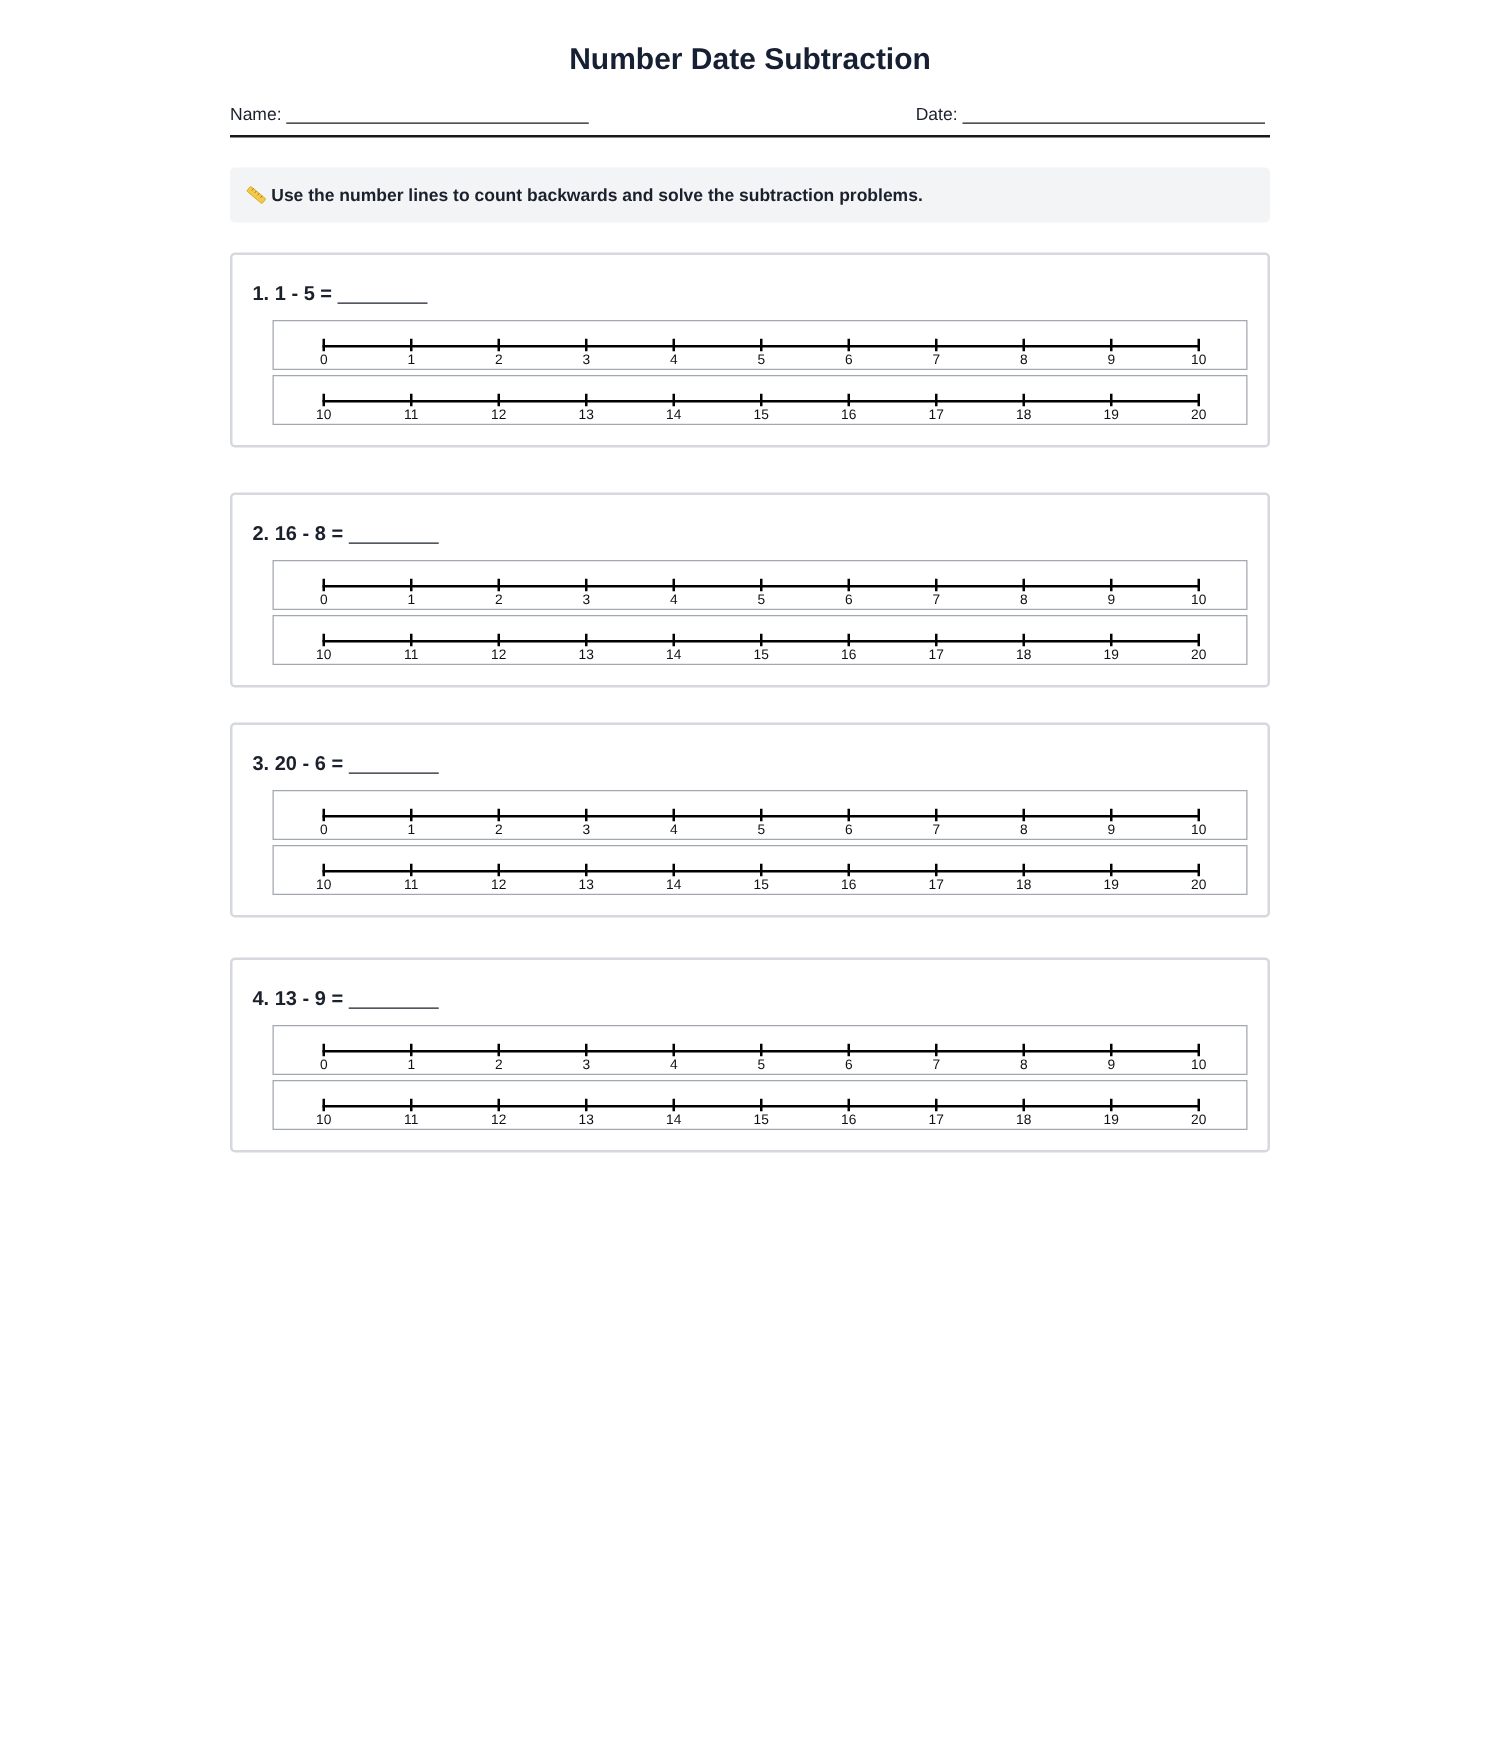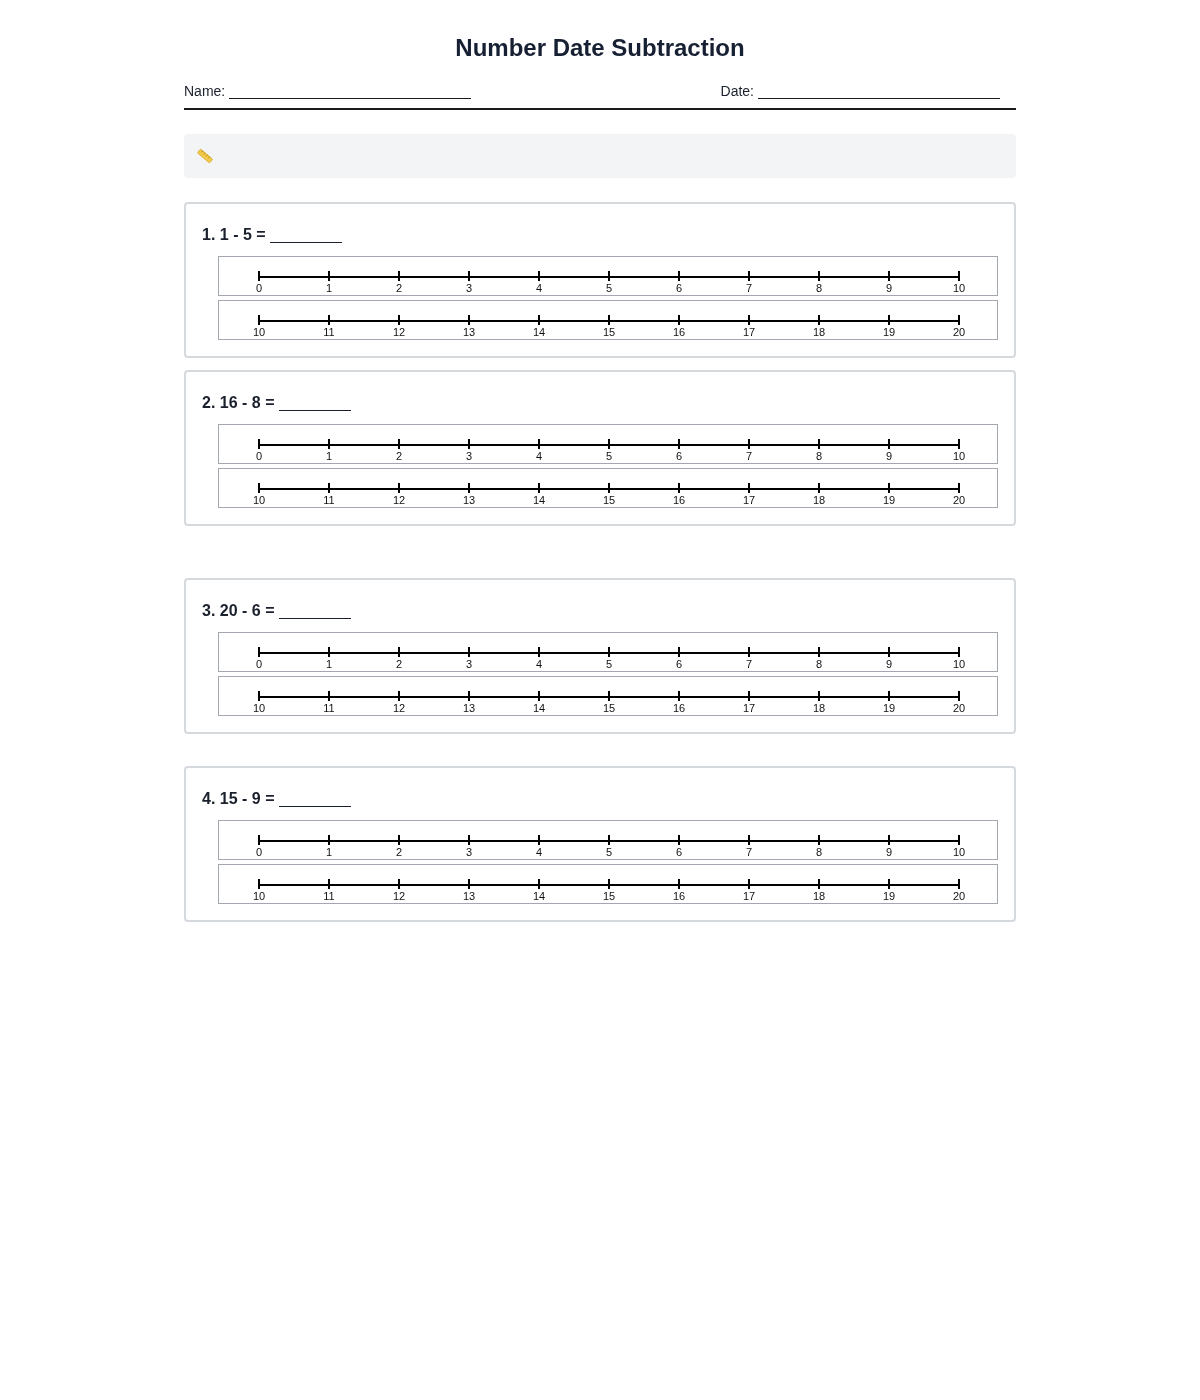--- a/index.html
+++ b/index.html
@@ -13,21 +13,21 @@
       text-align: center; font-size: 24px; font-weight: bold; color: #172033;
       line-height: 32px;
     }
 
     .meta-row {
       position: absolute; left: 0; top: 80px; width: 832px; height: 30px;
       border-bottom: 2px solid #1a1a1a;
     }
     .meta-field { position: absolute; top: 2px; font-size: 14px; color: #1a202c; line-height: 18px; }
     .meta-field.name { left: 0; }
-    .meta-field.date { right: 16px; }
+    .meta-field.date { right: 4px; }
     .meta-field .blank {
       display: inline-block; width: 242px; border-bottom: 1px solid #1a1a1a;
       height: 14px; vertical-align: baseline; margin-left: 4px; position: relative; top: 3px;
     }
 
     .instructions {
       position: absolute; left: 0; top: 134px; width: 832px; height: 44px;
       background: #f3f4f6; border-radius: 4px;
       padding: 0 13px; display: flex; align-items: center;
       font-size: 14px; font-weight: bold; color: #1a202c;
@@ -87,20 +87,21 @@
       <svg width="16" height="16" viewBox="0 0 16 16">
         <g transform="rotate(40 8 8)">
           <rect x="0" y="5.5" width="16" height="5" rx="1" fill="#f2c94c" stroke="#d4a017" stroke-width="0.6"></rect>
           <line x1="3" y1="5.5" x2="3" y2="7.5" stroke="#8a6d0b" stroke-width="0.6"></line>
           <line x1="6" y1="5.5" x2="6" y2="7.5" stroke="#8a6d0b" stroke-width="0.6"></line>
           <line x1="9" y1="5.5" x2="9" y2="7.5" stroke="#8a6d0b" stroke-width="0.6"></line>
           <line x1="12" y1="5.5" x2="12" y2="7.5" stroke="#8a6d0b" stroke-width="0.6"></line>
         </g>
       </svg>
     </span>
+    <span>Use the number lines to count backwards and solve the subtraction problems.</span>
   </div>
 
   <div id="problems-container">
       <div class="problem" style="top: 202px;">
     <div class="problem-label">
       <span>1.</span>
       <span>1 - 5 =</span><span class="answer-blank"></span>
     </div>
     <div class="nl-box first">
           <div class="nl-line"></div>
@@ -146,21 +147,21 @@
           <div class="tick" style="left: 529px;"></div>
           <div class="tick-label" style="left: 515px;">17</div>
           <div class="tick" style="left: 599px;"></div>
           <div class="tick-label" style="left: 585px;">18</div>
           <div class="tick" style="left: 669px;"></div>
           <div class="tick-label" style="left: 655px;">19</div>
           <div class="tick" style="left: 739px;"></div>
           <div class="tick-label" style="left: 725px;">20</div>
         </div>
   </div>
-      <div class="problem" style="top: 370px;">
+      <div class="problem" style="top: 394px;">
     <div class="problem-label">
       <span>2.</span>
       <span>16 - 8 =</span><span class="answer-blank"></span>
     </div>
     <div class="nl-box first">
           <div class="nl-line"></div>
           <div class="tick" style="left: 39px;"></div>
           <div class="tick-label" style="left: 25px;">0</div>
           <div class="tick" style="left: 109px;"></div>
           <div class="tick-label" style="left: 95px;">1</div>
@@ -261,21 +262,21 @@
           <div class="tick-label" style="left: 585px;">18</div>
           <div class="tick" style="left: 669px;"></div>
           <div class="tick-label" style="left: 655px;">19</div>
           <div class="tick" style="left: 739px;"></div>
           <div class="tick-label" style="left: 725px;">20</div>
         </div>
   </div>
       <div class="problem" style="top: 766px;">
     <div class="problem-label">
       <span>4.</span>
-      <span>15 - 9 =</span><span class="answer-blank"></span>
+      <span>13 - 9 =</span><span class="answer-blank"></span>
     </div>
     <div class="nl-box first">
           <div class="nl-line"></div>
           <div class="tick" style="left: 39px;"></div>
           <div class="tick-label" style="left: 25px;">0</div>
           <div class="tick" style="left: 109px;"></div>
           <div class="tick-label" style="left: 95px;">1</div>
           <div class="tick" style="left: 179px;"></div>
           <div class="tick-label" style="left: 165px;">2</div>
           <div class="tick" style="left: 249px;"></div>

